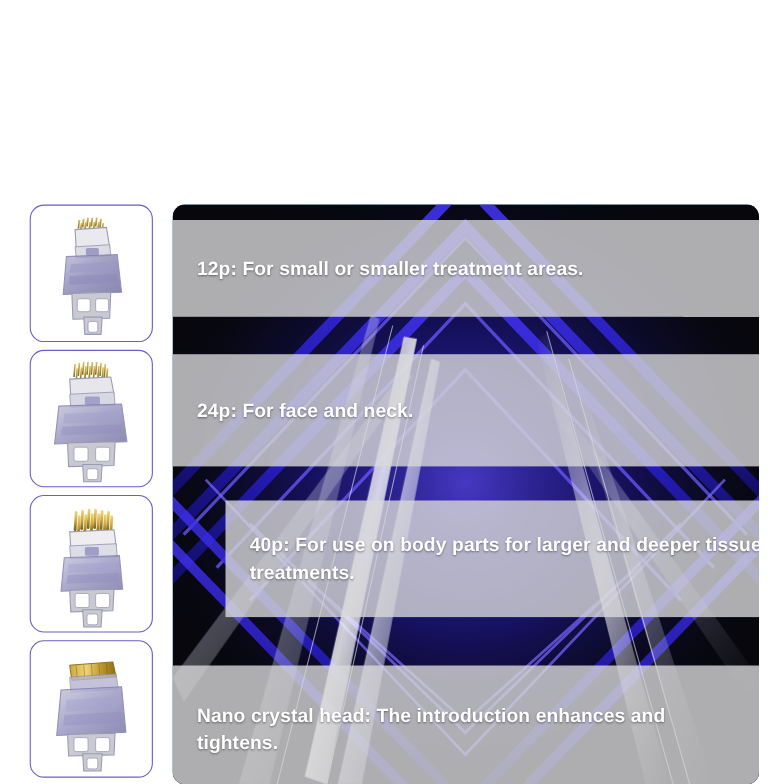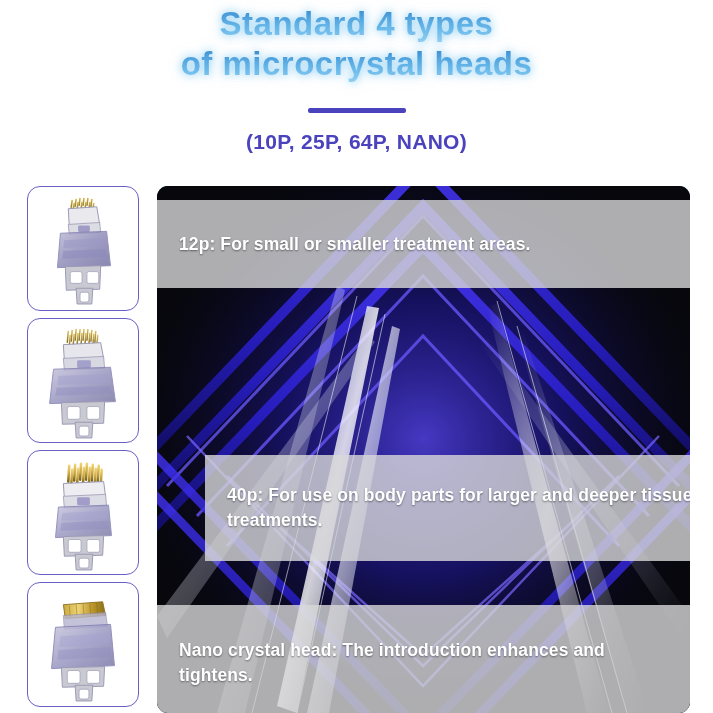--- a/index.html
+++ b/index.html
@@ -139,28 +139,20 @@
   .b1 { top: 14px;  height: 88px;  }
   .b2 { top: 136px; height: 102px; }
   .b3 { top: 269px; height: 106px; margin-left: 48px; }
   .b4 { top: 419px; height: 116px;  }
 </style>
 </head>
 <body>
 
 <div id="page">
 
-  <div class="header">
-    <div class="title-block">
-      <div class="title-line">Standard 4 types</div>
-      <div class="title-line">of microcrystal heads</div>
-    </div>
-    <div class="divider"></div>
-    <div class="subtitle">(10P, 25P, 64P, NANO)</div>
-  </div>
 
   <div class="thumb-col">
 
     <div class="thumb">
       <svg viewBox="0 0 112 125" xmlns="http://www.w3.org/2000/svg">
         <defs>
           <linearGradient id="gbody1" x1="0" y1="0" x2="1" y2="1">
             <stop offset="0%" stop-color="#b9b7d4"></stop>
             <stop offset="45%" stop-color="#8e8bb7"></stop>
             <stop offset="100%" stop-color="#6f6ca0"></stop>
@@ -393,20 +385,23 @@
           <line x1="228" y1="128" x2="140" y2="527"></line>
           <line x1="340" y1="115" x2="455" y2="527"></line>
           <line x1="360" y1="140" x2="470" y2="527"></line>
         </g>
       </svg>
     </div>
 
     <div class="band b1">
       <div class="band-text">12p: For small or smaller treatment areas.</div>
     </div>
+    <div class="band b2">
+      <div class="band-text">24p: For face and neck.</div>
+    </div>
     <div class="band b3">
       <div class="band-text">40p: For use on body parts for larger and deeper tissue treatments.</div>
     </div>
     <div class="band b4">
       <div class="band-text">Nano crystal head: The introduction enhances and tightens.</div>
     </div>
 
   </div>
 
 </div>

